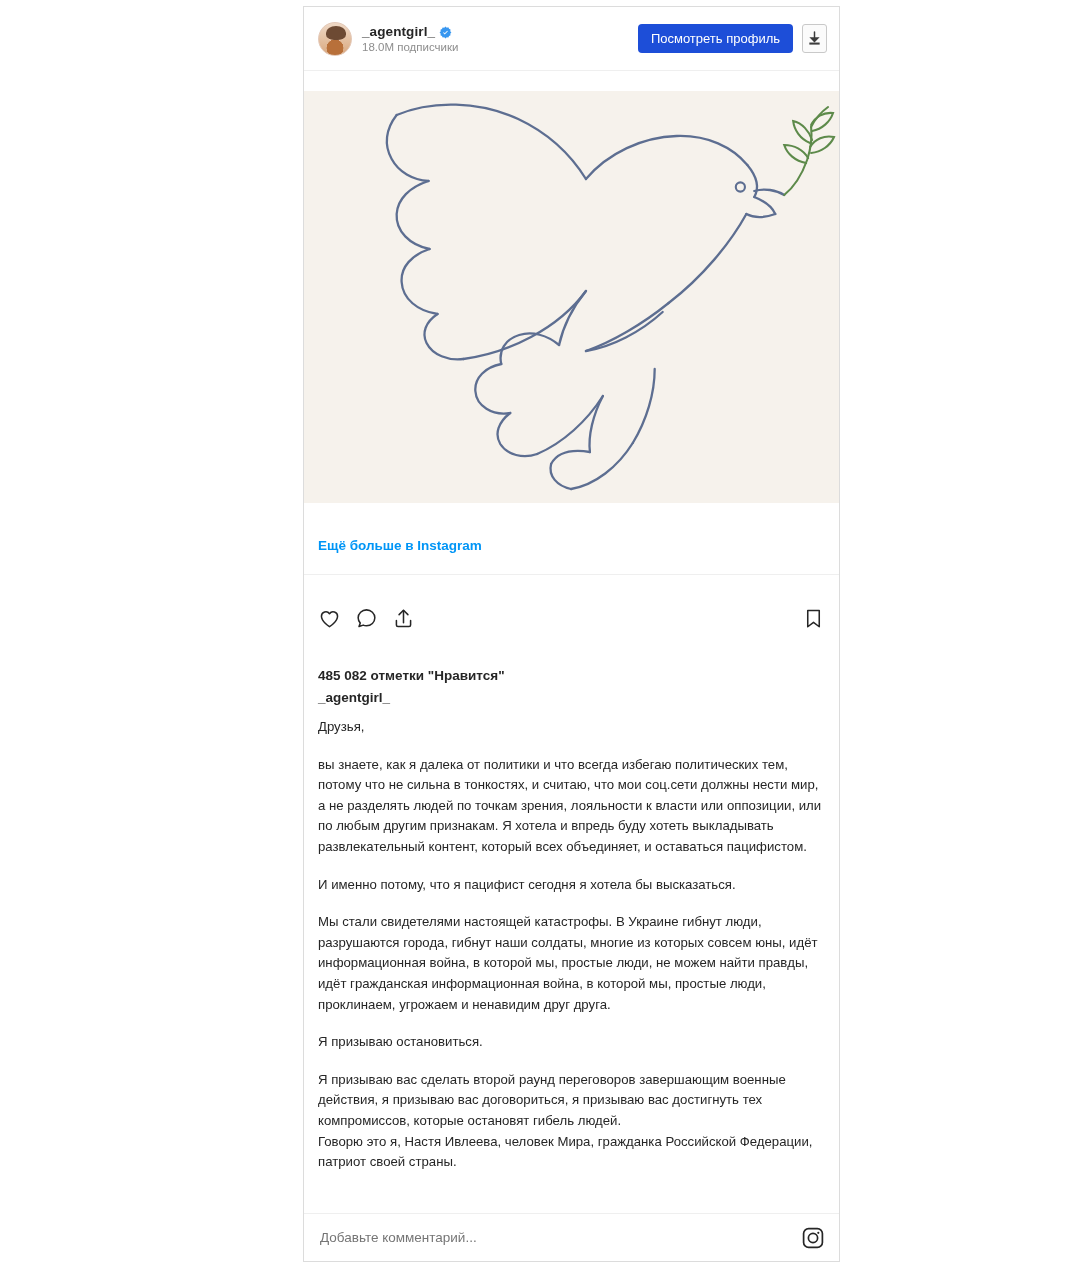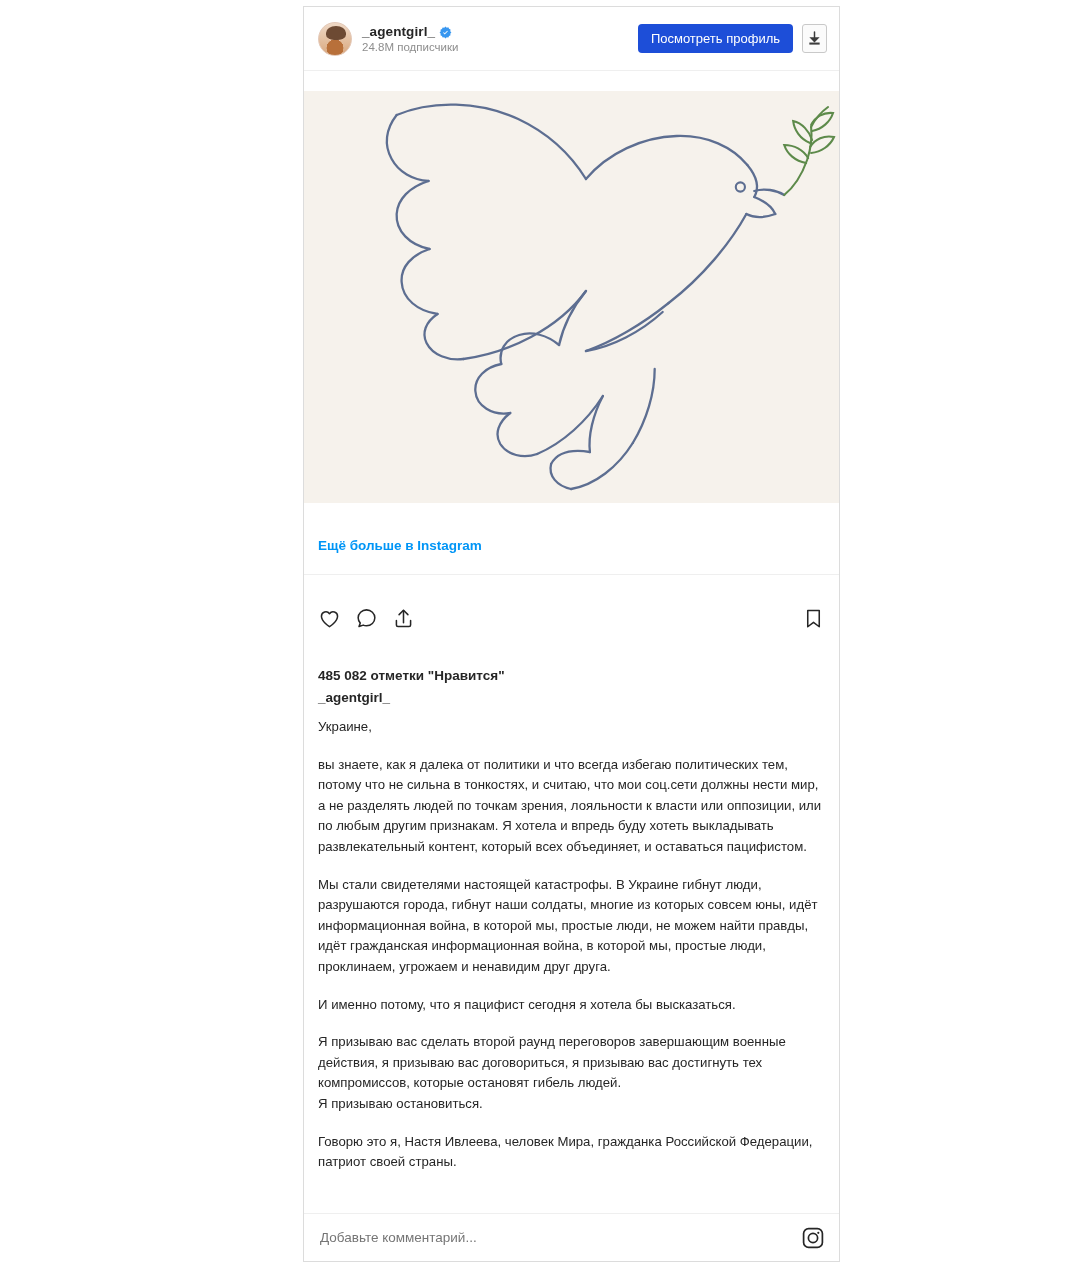--- a/index.html
+++ b/index.html
@@ -203,21 +203,21 @@
       <div class="hdr-txt">
         <div class="uname-row">
           <span class="uname">_agentgirl_</span>
           <span class="verified">
             <svg viewBox="0 0 24 24" width="13" height="13" aria-hidden="true">
               <path fill="#3897f0" d="M12 1l2.3 2.0 3.0-.5 1.2 2.8 2.8 1.2-.5 3.0L22.9 12l-2.1 2.3.5 3.0-2.8 1.2-1.2 2.8-3.0-.5L12 22.9 9.7 20.8l-3.0.5-1.2-2.8-2.8-1.2.5-3.0L1.1 12l2.1-2.3-.5-3.0 2.8-1.2L6.7 2.7l3.0.5z"></path>
               <path fill="#ffffff" d="M10.6 15.6l-3.0-3.0 1.2-1.2 1.8 1.8 4.6-4.6 1.2 1.2z"></path>
             </svg>
           </span>
         </div>
-        <div class="followers">24.8M подписчики</div>
+        <div class="followers">18.0M подписчики</div>
       </div>
       <button class="btn-profile">Посмотреть профиль</button>
       <div class="btn-down">
         <svg viewBox="0 0 16 16" width="15" height="15" aria-hidden="true">
           <path d="M8 1v8.2M8 11.2L4.4 7.4h7.2z" fill="#3c3c3c" stroke="#3c3c3c" stroke-width="1.6" stroke-linecap="round"></path>
           <rect x="2.5" y="12.3" width="11" height="2.2" fill="#3c3c3c"></rect>
         </svg>
       </div>
     </div>
 
@@ -298,26 +298,26 @@
         <svg viewBox="0 0 24 24" width="23" height="23" fill="none" stroke="#262626" stroke-width="1.6" aria-hidden="true">
           <path d="M6 3.6h12v17l-6-4.6-6 4.6z" stroke-linejoin="round"></path>
         </svg>
       </span>
     </div>
 
     <div class="body">
       <div class="likes">485 082 отметки "Нравится"</div>
       <div class="cap-user">_agentgirl_</div>
 
-      <p class="cap-p">Украине,</p>
+      <p class="cap-p">Друзья,</p>
       <p class="cap-p">вы знаете, как я далека от политики и что всегда избегаю политических тем, потому что не сильна в тонкостях, и считаю, что мои соц.сети должны нести мир, а не разделять людей по точкам зрения, лояльности к власти или оппозиции, или по любым другим признакам. Я хотела и впредь буду хотеть выкладывать развлекательный контент, который всех объединяет, и оставаться пацифистом.</p>
+      <p class="cap-p">И именно потому, что я пацифист сегодня я хотела бы высказаться.</p>
       <p class="cap-p">Мы стали свидетелями настоящей катастрофы. В Украине гибнут люди, разрушаются города, гибнут наши солдаты, многие из которых совсем юны, идёт информационная война, в которой мы, простые люди, не можем найти правды, идёт гражданская информационная война, в которой мы, простые люди, проклинаем, угрожаем и ненавидим друг друга.</p>
-      <p class="cap-p">И именно потому, что я пацифист сегодня я хотела бы высказаться.</p>
+      <p class="cap-p">Я призываю остановиться.</p>
       <p class="cap-p tight">Я призываю вас сделать второй раунд переговоров завершающим военные действия, я призываю вас договориться, я призываю вас достигнуть тех компромиссов, которые остановят гибель людей.</p>
-      <p class="cap-p">Я призываю остановиться.</p>
       <p class="cap-p">Говорю это я, Настя Ивлеева, человек Мира, гражданка Российской Федерации, патриот своей страны.</p>
 
     </div>
 
     <div class="footer">
       <input class="add-comment" type="text" placeholder="Добавьте комментарий..." style="">
       <span class="ig-glyph">
         <svg viewBox="0 0 24 24" width="24" height="24" fill="none" stroke="#262626" stroke-width="1.7" aria-hidden="true">
           <rect x="2.6" y="2.6" width="18.8" height="18.8" rx="5"></rect>
           <circle cx="12" cy="12" r="4.6"></circle>

